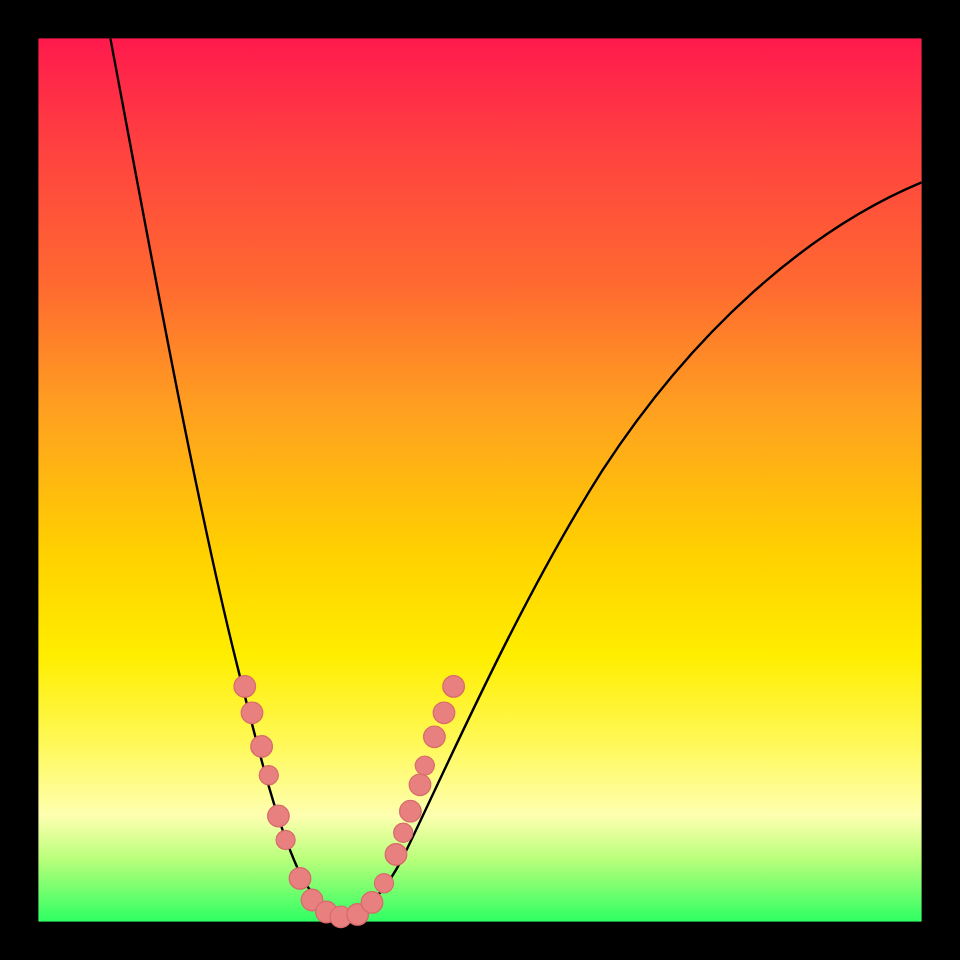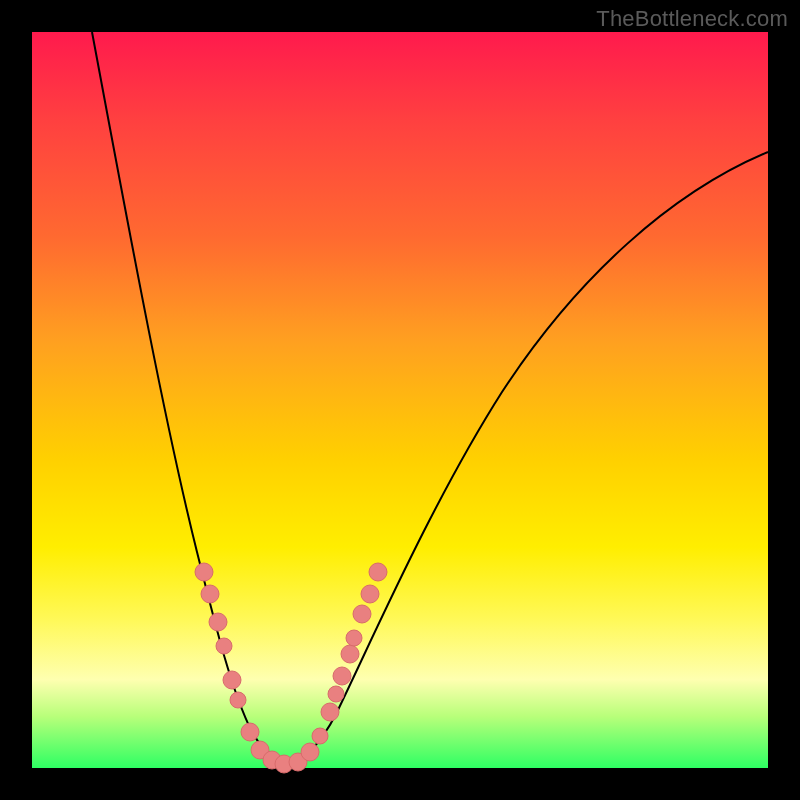--- a/index.html
+++ b/index.html
@@ -66,21 +66,20 @@
   .dot {
     fill: #e98080;
     stroke: #d86b6b;
     stroke-width: 1;
   }
 </style>
 </head>
 <body>
 
 <div class="frame">
-  <div class="watermark">TheBottleneck.com</div>
   <div class="plot">
     <svg class="overlay" viewBox="0 0 736 736">
       <path class="curve" d="M 60 0 C 90 160, 130 380, 165 520 C 185 600, 200 660, 220 700 C 232 720, 242 730, 252 732"></path>
       <path class="curve" d="M 252 732 C 265 732, 285 720, 305 680 C 340 608, 400 470, 470 360 C 545 245, 640 160, 736 120"></path>
       <g id="dots">
           <circle cx="172" cy="540" r="9" class="dot"></circle>
           <circle cx="178" cy="562" r="9" class="dot"></circle>
           <circle cx="186" cy="590" r="9" class="dot"></circle>
           <circle cx="192" cy="614" r="8" class="dot"></circle>
           <circle cx="200" cy="648" r="9" class="dot"></circle>

